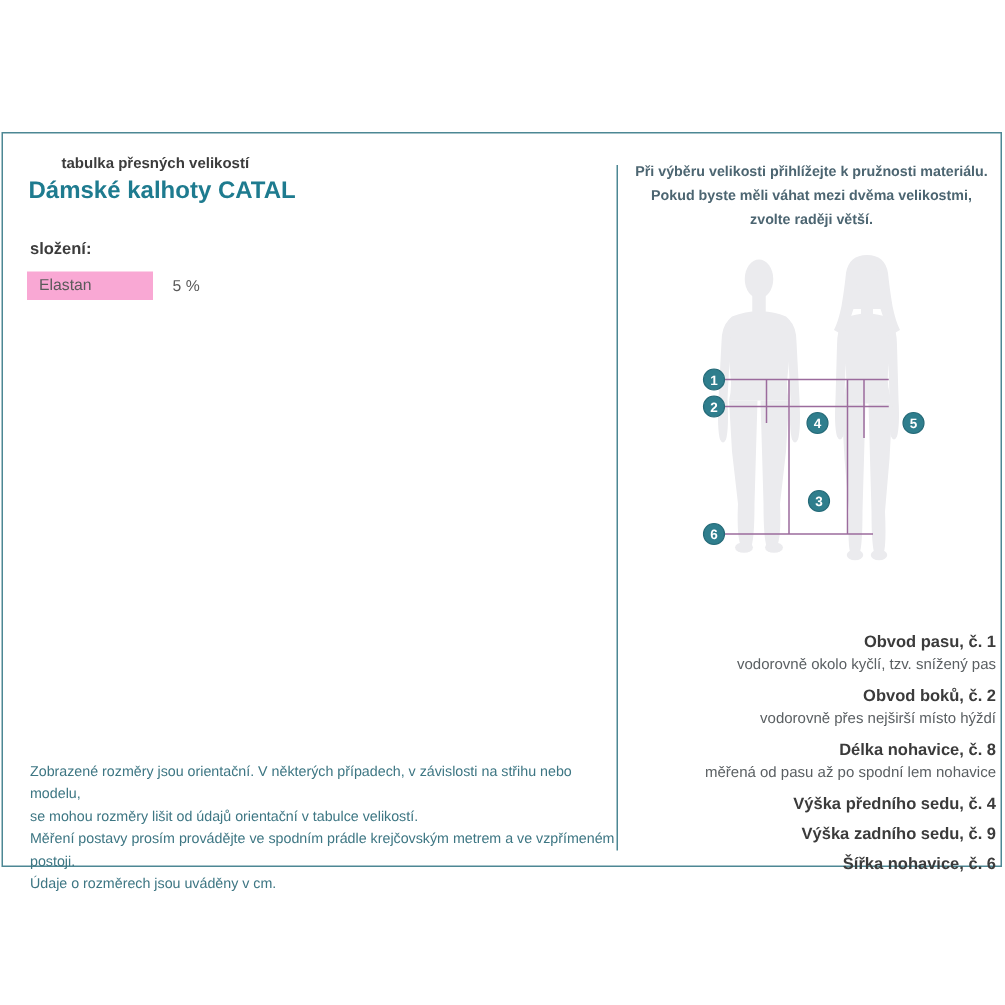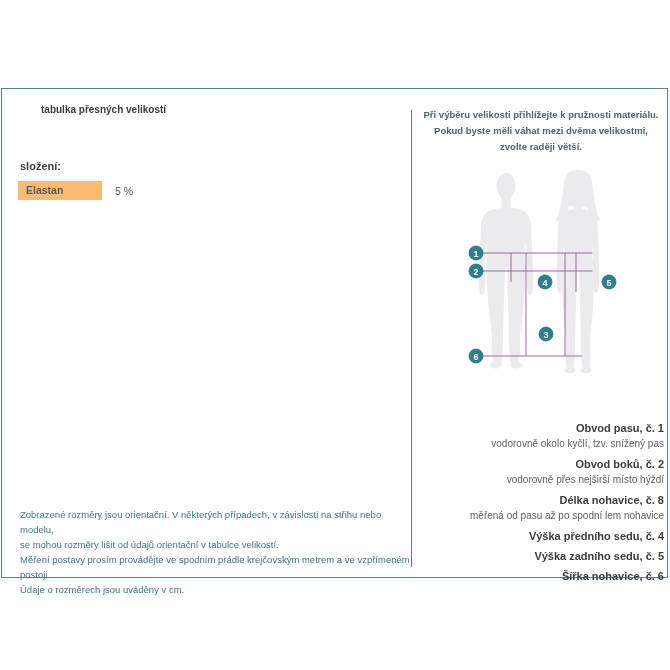--- a/index.html
+++ b/index.html
@@ -7,22 +7,22 @@
   .screen{position:relative;width:670px;height:670px;background:#fff;overflow:hidden;}
   .panel{position:absolute;left:1px;top:88px;width:665px;height:488px;background:#fff;border:1px solid #4d8794;}
   .divider{position:absolute;left:411px;top:110px;width:1px;height:457px;background:#4d8794;}
 
   .subtitle{position:absolute;left:20px;top:104px;font-size:10px;font-weight:bold;color:#3c3c3c;margin-left:21px;}
   .title{position:absolute;left:19px;top:119px;font-size:16px;font-weight:bold;color:#1e7b8f;}
   .comp-label{position:absolute;left:20px;top:160px;font-size:11px;font-weight:bold;color:#3c3c3c;}
 
   .comp-table{position:absolute;left:18px;top:181px;}
   .comp-row{display:flex;align-items:center;margin-bottom:4px;}
-  .comp-cell-label{width:76px;height:19px;line-height:19px;background:#fdba74;padding-left:8px;
-                   font-size:10.5px;color:#5a5a5a;font-weight:bold;}
+  .comp-cell-label{width:76px;height:19px;line-height:19px;background:#f9a8d4;padding-left:8px;
+                   font-size:10.5px;color:#5a5a5a;}
   .comp-cell-value{margin-left:13px;font-size:10.5px;color:#5a5a5a;}
 
   .disclaimer{position:absolute;left:20px;top:507px;width:392px;font-size:9.5px;line-height:15px;color:#3d7683;}
 
   .intro{position:absolute;left:421px;top:107px;width:240px;text-align:center;
          font-size:9.5px;line-height:16px;color:#4c6571;font-weight:bold;}
 
   .figure-svg{position:absolute;left:455px;top:166px;}
   .figure-svg .sil{fill:#ebebee;}
   .figure-svg .mline{stroke:#9b6b9d;stroke-width:1;fill:none;}
@@ -37,20 +37,21 @@
 </style>
 </head>
 <body>
 
 <div class="screen">
 
   <div class="panel"></div>
   <div class="divider"></div>
 
   <div class="subtitle">tabulka přesných velikostí</div>
+  <div class="title">Dámské kalhoty CATAL</div>
   <div class="comp-label">složení:</div>
 
   <div class="comp-table">
     <div class="comp-row">
       <div class="comp-cell-label">Elastan</div>
       <div class="comp-cell-value">5 %</div>
     </div>
   </div>
 
   <div class="disclaimer">
@@ -139,20 +140,20 @@
       <div class="m-desc">vodorovně přes nejširší místo hýždí</div>
     </div>
     <div class="m-item">
       <div class="m-title">Délka nohavice, č. 8</div>
       <div class="m-desc">měřená od pasu až po spodní lem nohavice</div>
     </div>
     <div class="m-item">
       <div class="m-title">Výška předního sedu, č. 4</div>
     </div>
     <div class="m-item">
-      <div class="m-title">Výška zadního sedu, č. 5</div>
+      <div class="m-title">Výška zadního sedu, č. 9</div>
     </div>
     <div class="m-item">
       <div class="m-title">Šířka nohavice, č. 6</div>
     </div>
   </div>
 
 </div>
 
 </body></html>

